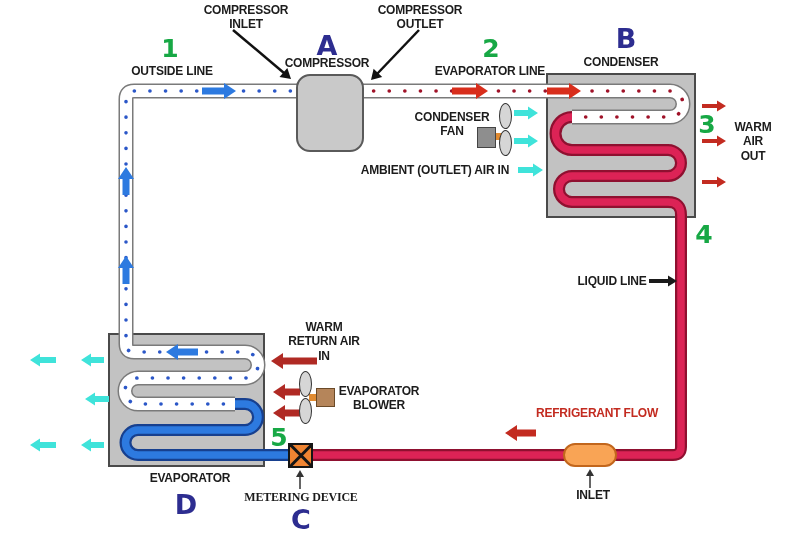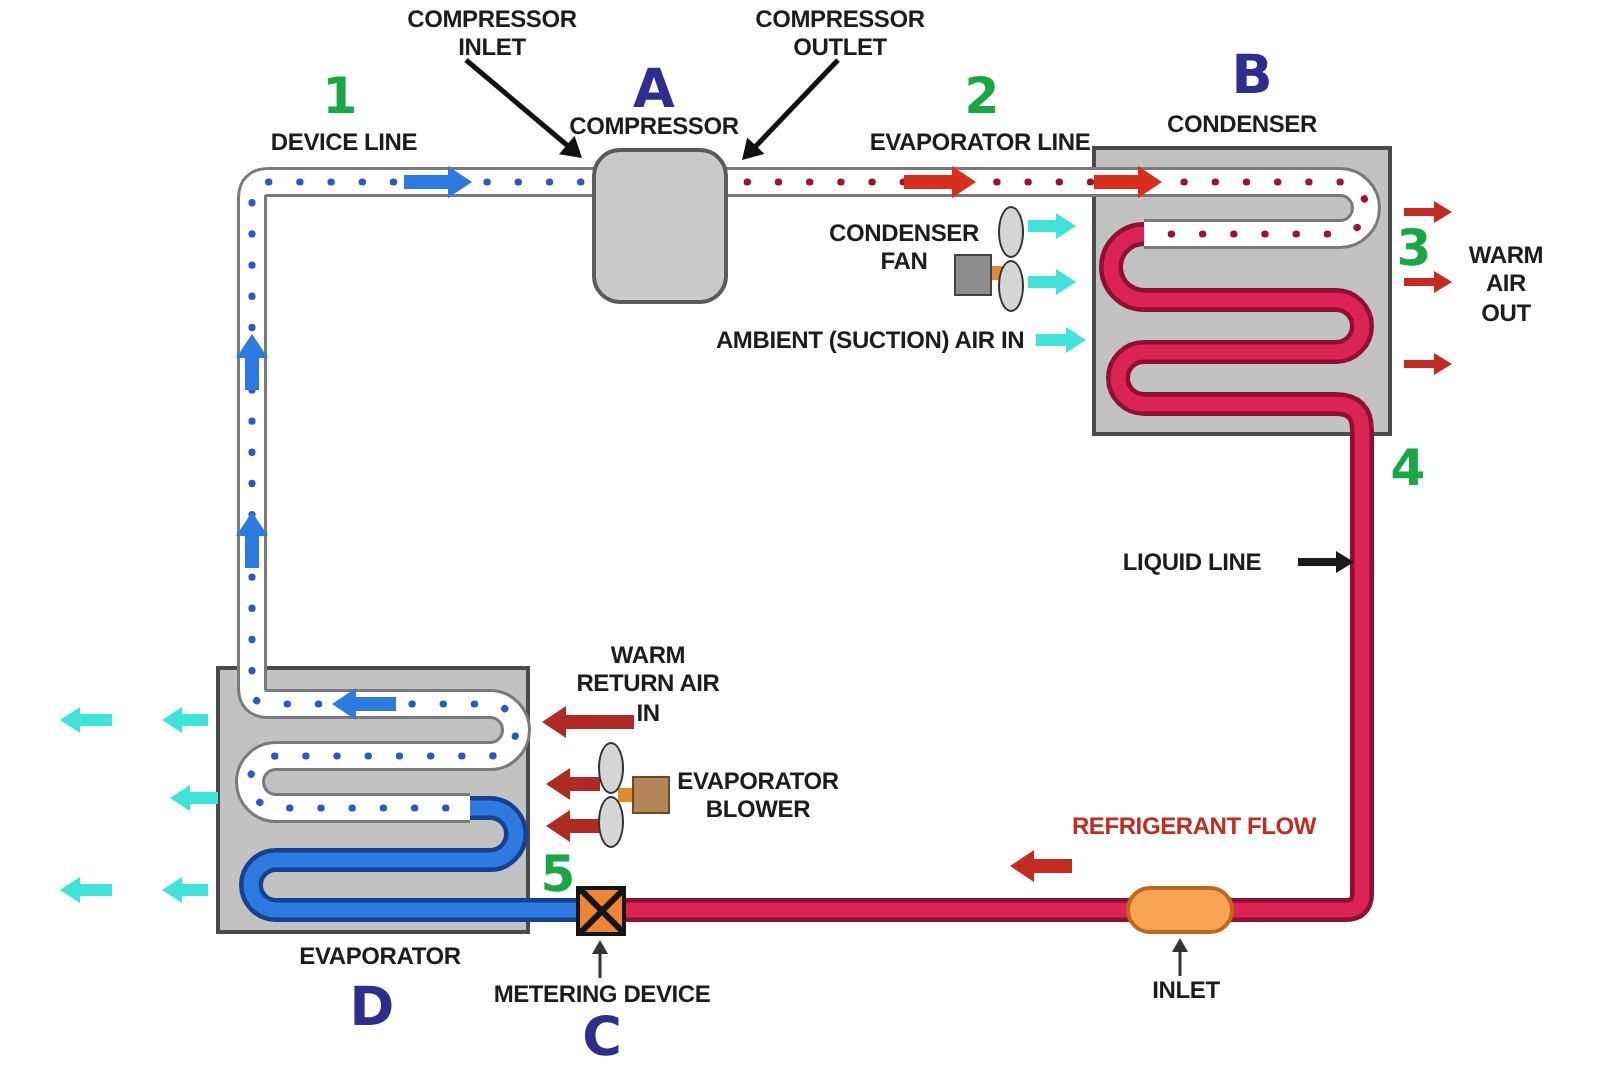--- a/index.html
+++ b/index.html
@@ -121,48 +121,48 @@
   <div class="fan-blade" style="left:299px;top:398px;"></div>
 
   <div class="lbl" style="left:246px;top:17px;">COMPRESSOR
 INLET</div>
   <div class="lbl" style="left:420px;top:17px;">COMPRESSOR
 OUTLET</div>
   <div class="letter" style="left:327px;top:45px;">A</div>
   <div class="lbl" style="left:327px;top:63px;">COMPRESSOR</div>
 
   <div class="num" style="left:170px;top:48px;">1</div>
-  <div class="lbl" style="left:172px;top:71px;">DEVICE LINE</div>
+  <div class="lbl" style="left:172px;top:71px;">OUTSIDE LINE</div>
 
   <div class="num" style="left:491px;top:48px;">2</div>
   <div class="lbl" style="left:490px;top:71px;">EVAPORATOR LINE</div>
 
   <div class="letter" style="left:626px;top:38px;">B</div>
   <div class="lbl" style="left:621px;top:62px;">CONDENSER</div>
 
   <div class="lbl" style="left:452px;top:124px;">CONDENSER
 FAN</div>
-  <div class="lbl" style="left:435px;top:170px;">AMBIENT (SUCTION) AIR IN</div>
+  <div class="lbl" style="left:435px;top:170px;">AMBIENT (OUTLET) AIR IN</div>
 
   <div class="num" style="left:707px;top:124px;">3</div>
   <div class="lbl" style="left:753px;top:142px;">WARM
 AIR OUT</div>
 
   <div class="num" style="left:704px;top:234px;">4</div>
-  <div class="lbl" style="left:596px;top:281px;">LIQUID LINE</div>
+  <div class="lbl" style="left:612px;top:281px;">LIQUID LINE</div>
 
   <div class="lbl red-lbl" style="left:597px;top:413px;">REFRIGERANT FLOW</div>
   <div class="lbl" style="left:593px;top:495px;">INLET</div>
 
   <div class="lbl" style="left:324px;top:342px;">WARM
 RETURN AIR
 IN</div>
   <div class="lbl" style="left:379px;top:398px;">EVAPORATOR
 BLOWER</div>
 
   <div class="lbl" style="left:190px;top:478px;">EVAPORATOR</div>
   <div class="letter" style="left:186px;top:504px;">D</div>
 
   <div class="num" style="left:279px;top:437px;">5</div>
-  <div class="lbl" style="left:301px;top:497px;">METERING DEVICE</div>
+  <div class="lbl" style="left:301px;top:497px;font-family:Liberation Serif, serif;">METERING DEVICE</div>
   <div class="letter" style="left:301px;top:519px;">C</div>
 
 </div>
 
 </body></html>

